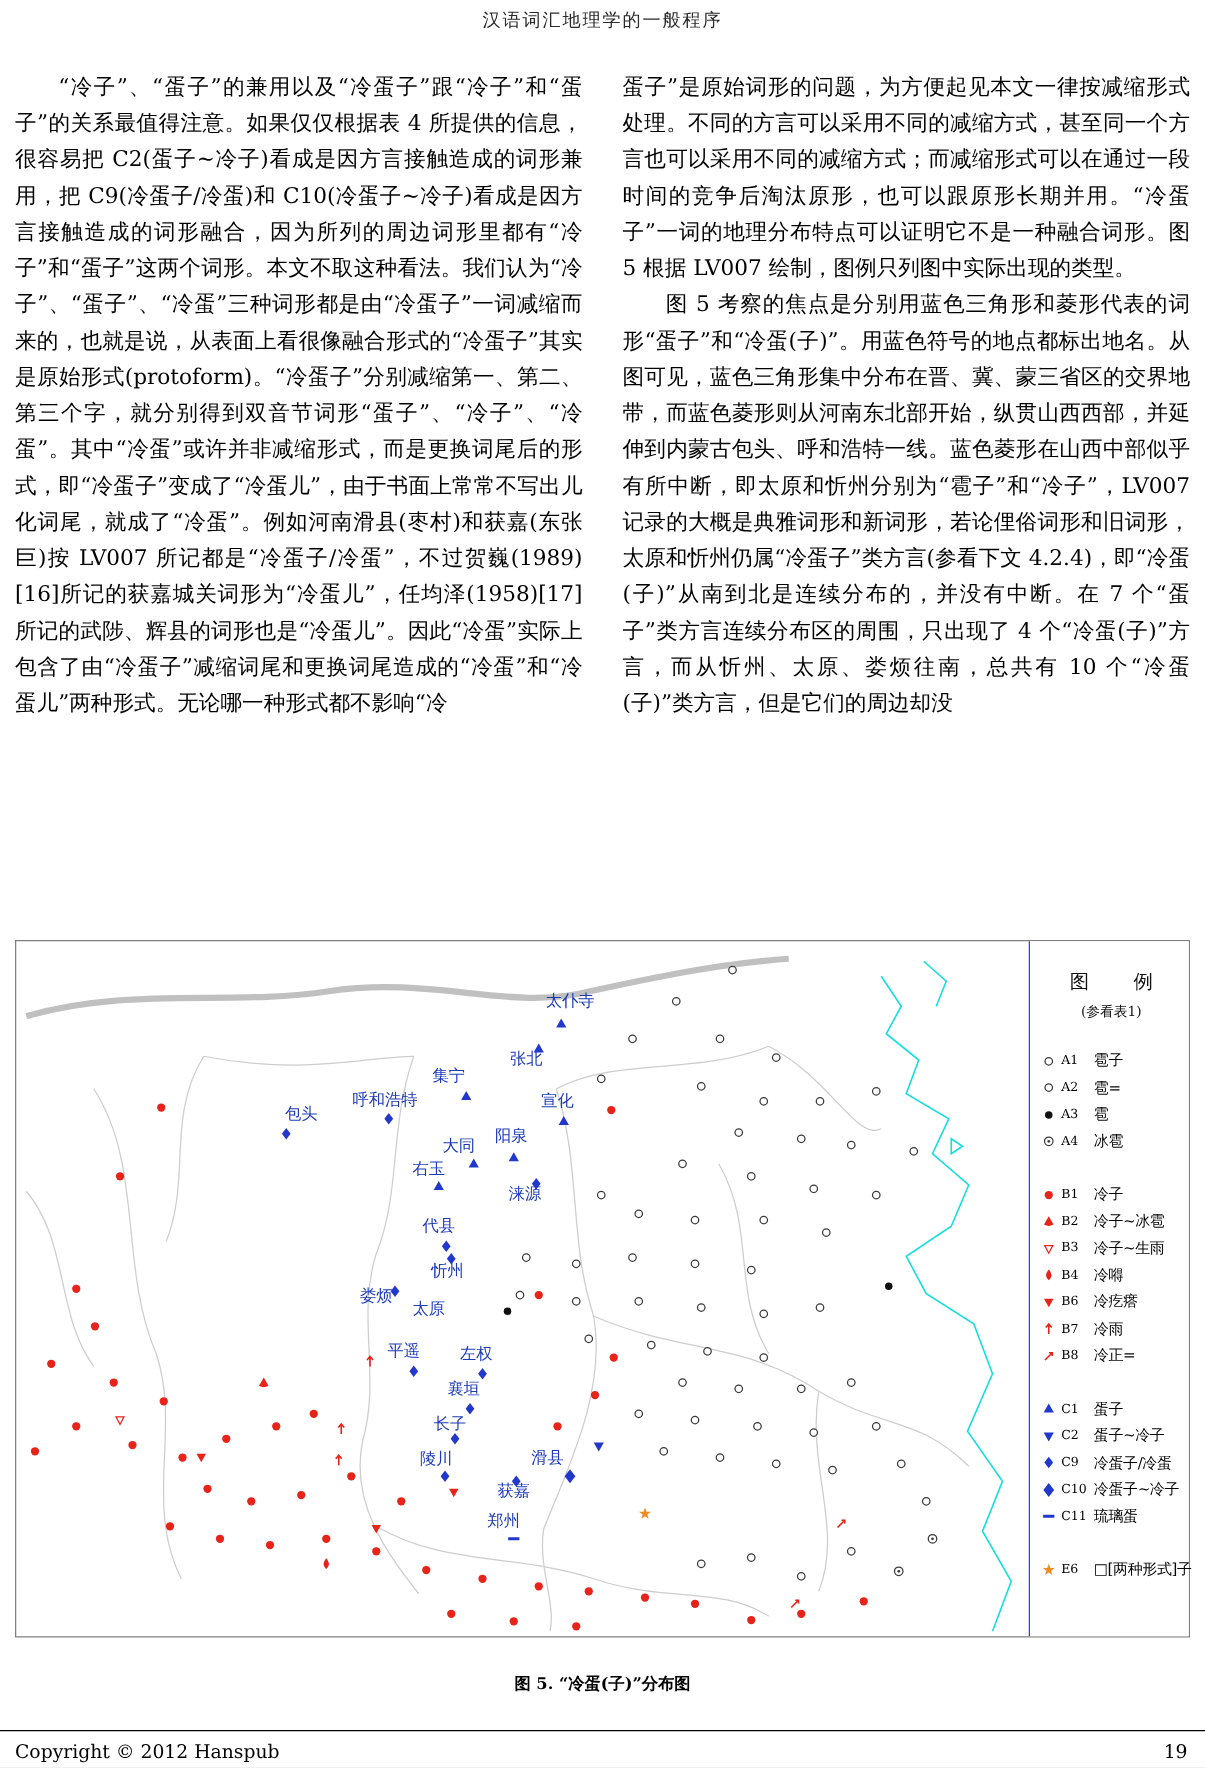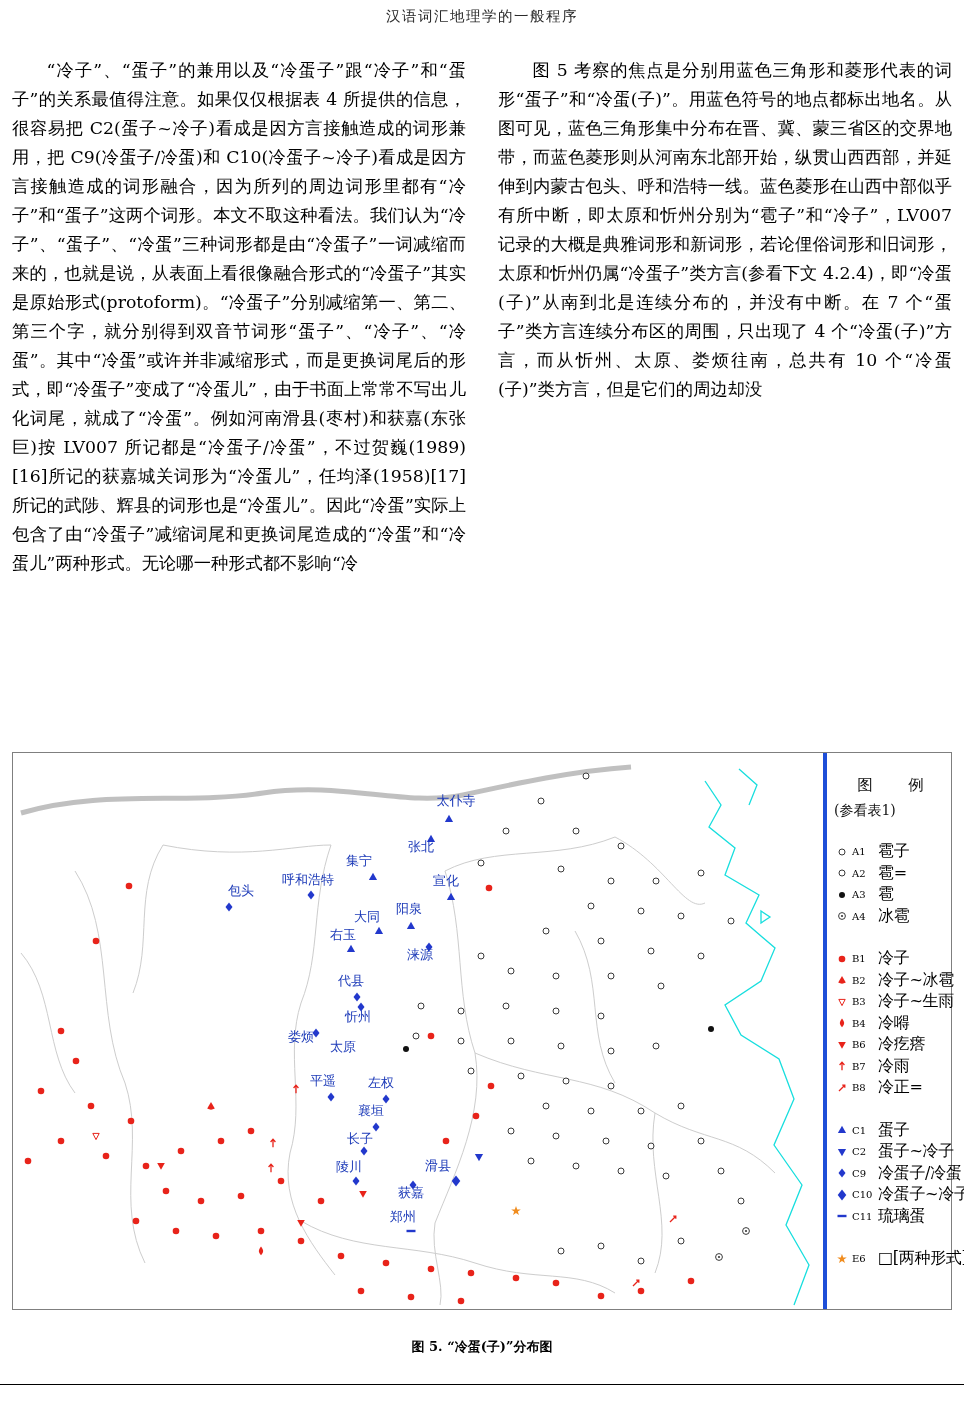--- a/index.html
+++ b/index.html
@@ -7,48 +7,49 @@
         font-family:"DejaVu Serif","Liberation Serif",serif;color:#000;overflow:hidden;}
   .header{position:absolute;top:7px;left:0;right:0;text-align:center;
           font-size:14.5px;color:#2a2a2a;letter-spacing:1.5px;}
   .col-left{position:absolute;left:12px;top:56px;width:454px;}
   .col-right{position:absolute;left:498px;top:56px;width:454px;}
   p.body{margin:0;font-size:17.3px;line-height:29px;text-align:justify;}
   p.indent{text-indent:2em;}
   .figure{position:absolute;left:12px;top:752px;width:938px;height:556px;
           border:1px solid #7f7f7f;background:#fff;box-sizing:content-box;}
   #map-svg{position:absolute;left:0;top:0;}
-  .legend{position:absolute;top:0;right:0;bottom:0;width:128px;border-left:4px solid #1d4ed8;
+  .legend{position:absolute;top:0;right:0;bottom:0;width:128px;border-left:1px solid #1d4ed8;
           box-sizing:border-box;padding:12px 4px 0 7px;background:#fff;}
   .lg-title{text-align:center;font-size:15.5px;letter-spacing:10px;text-indent:10px;margin-top:10px;color:#111;}
-  .lg-sub{text-align:left;font-size:14px;margin-top:6px;color:#111;}
+  .lg-sub{text-align:center;font-size:11px;margin-top:6px;color:#111;}
   .lg-group{margin-top:21px;}
   .lg-row{display:flex;align-items:center;height:21.5px;white-space:nowrap;}
   .lg-row svg{flex:0 0 16px;margin-right:2px;}
   .lg-code{width:26px;font-size:10px;flex:0 0 26px;}
-  .lg-lbl{font-size:16px;letter-spacing:-0.3px;}
+  .lg-lbl{font-size:12px;letter-spacing:-0.3px;}
   .cap{position:absolute;left:0;right:0;text-align:center;font-weight:bold;}
   .cap-en{top:1318px;font-size:14px;}
   .cap-zh{top:1338px;font-size:13px;}
   .footer-rule{position:absolute;top:1384px;left:0;width:964px;border-top:1.5px solid #000;}
   .footer-text{position:absolute;top:1392px;left:12px;right:14px;display:flex;
                justify-content:space-between;font-size:15px;}
 </style>
 </head>
 <body>
 
 <div class="page">
 
   <div class="header">汉语词汇地理学的一般程序</div>
 
   <div class="col-left">
     <p class="body indent">“冷子”、“蛋子”的兼用以及“冷蛋子”跟“冷子”和“蛋子”的关系最值得注意。如果仅仅根据表 4 所提供的信息，很容易把 C2(蛋子~冷子)看成是因方言接触造成的词形兼用，把 C9(冷蛋子/冷蛋)和 C10(冷蛋子~冷子)看成是因方言接触造成的词形融合，因为所列的周边词形里都有“冷子”和“蛋子”这两个词形。本文不取这种看法。我们认为“冷子”、“蛋子”、“冷蛋”三种词形都是由“冷蛋子”一词减缩而来的，也就是说，从表面上看很像融合形式的“冷蛋子”其实是原始形式(protoform)。“冷蛋子”分别减缩第一、第二、第三个字，就分别得到双音节词形“蛋子”、“冷子”、“冷蛋”。其中“冷蛋”或许并非减缩形式，而是更换词尾后的形式，即“冷蛋子”变成了“冷蛋儿”，由于书面上常常不写出儿化词尾，就成了“冷蛋”。例如河南滑县(枣村)和获嘉(东张巨)按 LV007 所记都是“冷蛋子/冷蛋”，不过贺巍(1989)[16]所记的获嘉城关词形为“冷蛋儿”，任均泽(1958)[17]所记的武陟、辉县的词形也是“冷蛋儿”。因此“冷蛋”实际上包含了由“冷蛋子”减缩词尾和更换词尾造成的“冷蛋”和“冷蛋儿”两种形式。无论哪一种形式都不影响“冷</p>
   </div>
 
   <div class="col-right">
+    <p class="body">蛋子”是原始词形的问题，为方便起见本文一律按减缩形式处理。不同的方言可以采用不同的减缩方式，甚至同一个方言也可以采用不同的减缩方式；而减缩形式可以在通过一段时间的竞争后淘汰原形，也可以跟原形长期并用。“冷蛋子”一词的地理分布特点可以证明它不是一种融合词形。图 5 根据 LV007 绘制，图例只列图中实际出现的类型。</p>
     <p class="body indent">图 5 考察的焦点是分别用蓝色三角形和菱形代表的词形“蛋子”和“冷蛋(子)”。用蓝色符号的地点都标出地名。从图可见，蓝色三角形集中分布在晋、冀、蒙三省区的交界地带，而蓝色菱形则从河南东北部开始，纵贯山西西部，并延伸到内蒙古包头、呼和浩特一线。蓝色菱形在山西中部似乎有所中断，即太原和忻州分别为“雹子”和“冷子”，LV007 记录的大概是典雅词形和新词形，若论俚俗词形和旧词形，太原和忻州仍属“冷蛋子”类方言(参看下文 4.2.4)，即“冷蛋(子)”从南到北是连续分布的，并没有中断。在 7 个“蛋子”类方言连续分布区的周围，只出现了 4 个“冷蛋(子)”方言，而从忻州、太原、娄烦往南，总共有 10 个“冷蛋(子)”类方言，但是它们的周边却没</p>
   </div>
 
   <div class="figure">
     <svg id="map-svg" width="808" height="554" viewBox="0 0 808 554">
 
       <path d="M8,60 C90,36 170,52 250,40 C330,28 390,54 450,42 C505,30 560,18 618,14" stroke="#b5b5b5" stroke-width="5" fill="none" opacity="0.85"></path>
 
       <g stroke="#cdcdcd" stroke-width="1" fill="none">
         <path d="M318,92 C298,150 308,200 288,250 C272,300 292,350 277,400 C267,450 297,490 322,522"></path>
@@ -674,14 +675,18 @@
               <span class="lg-lbl">□[两种形式]子</span>
             </div>
           </div>
         </div>
     </div>
   </div>
 
   <div class="cap cap-zh">图 5.  “冷蛋(子)”分布图</div>
 
   <div class="footer-rule"></div>
+  <div class="footer-text">
+    <span>Copyright © 2012 Hanspub</span>
+    <span>19</span>
+  </div>
 
 </div>
 
 </body></html>

